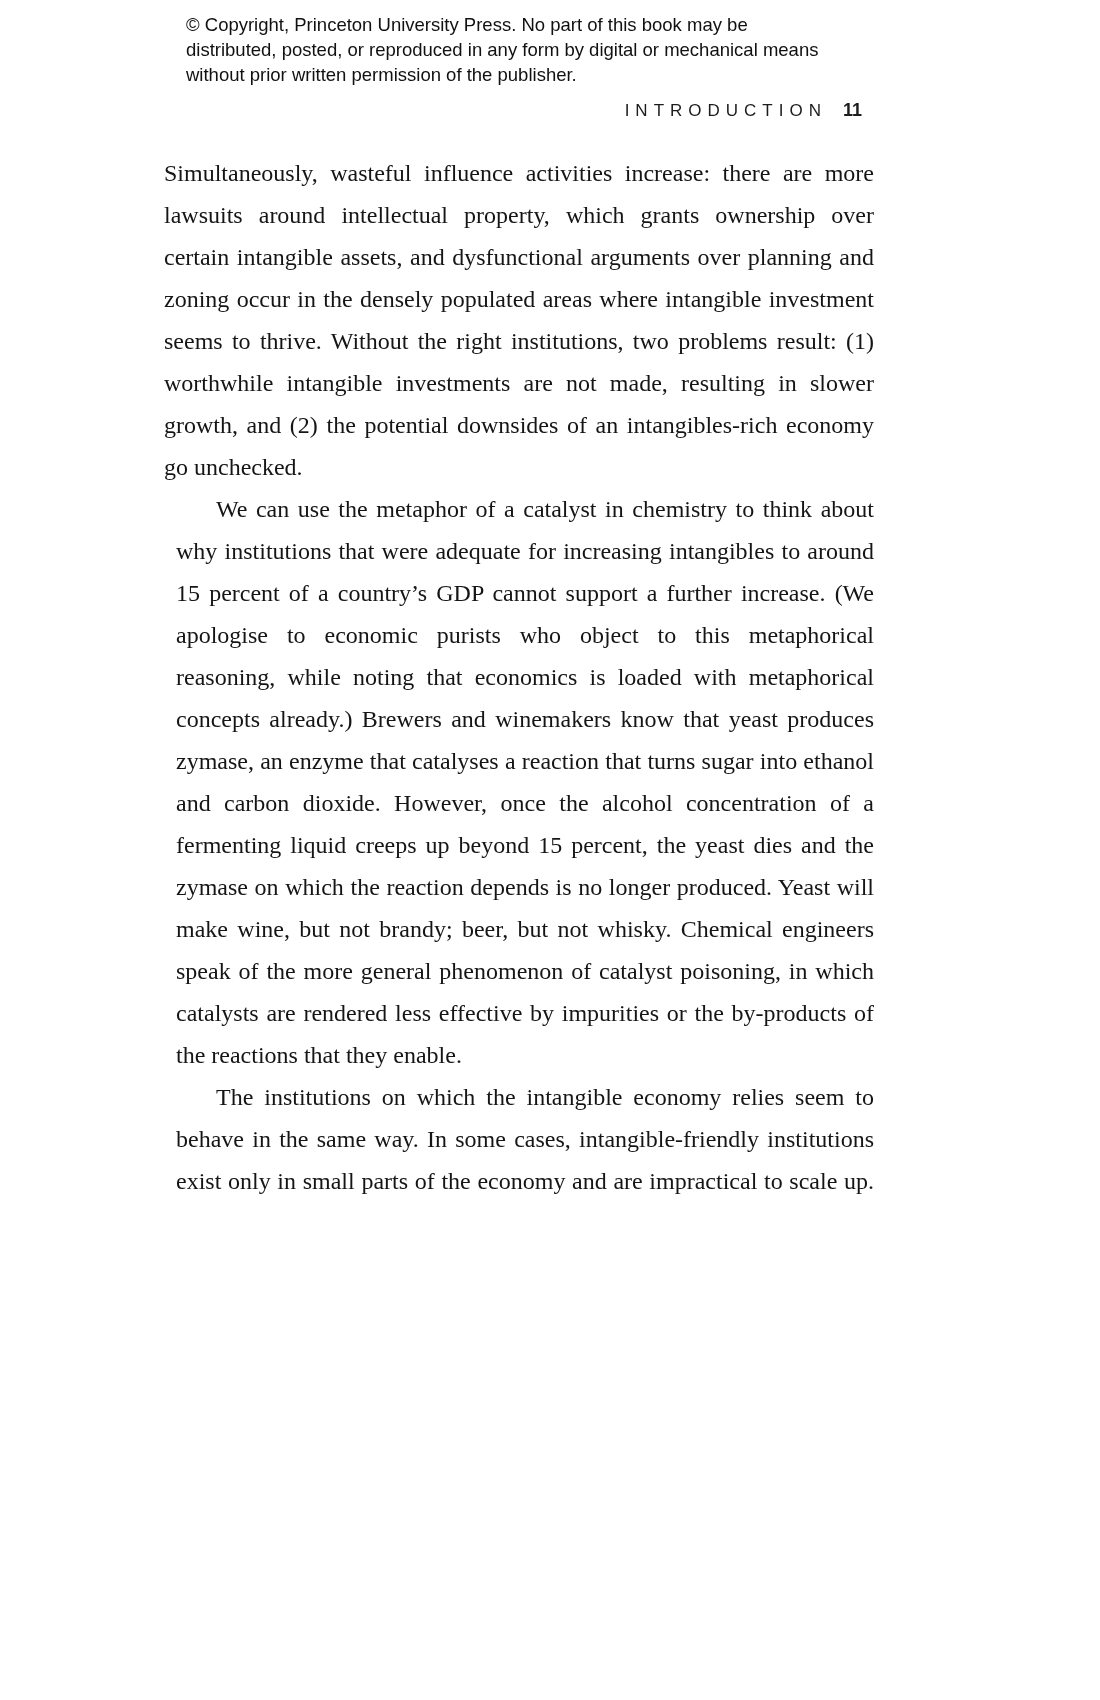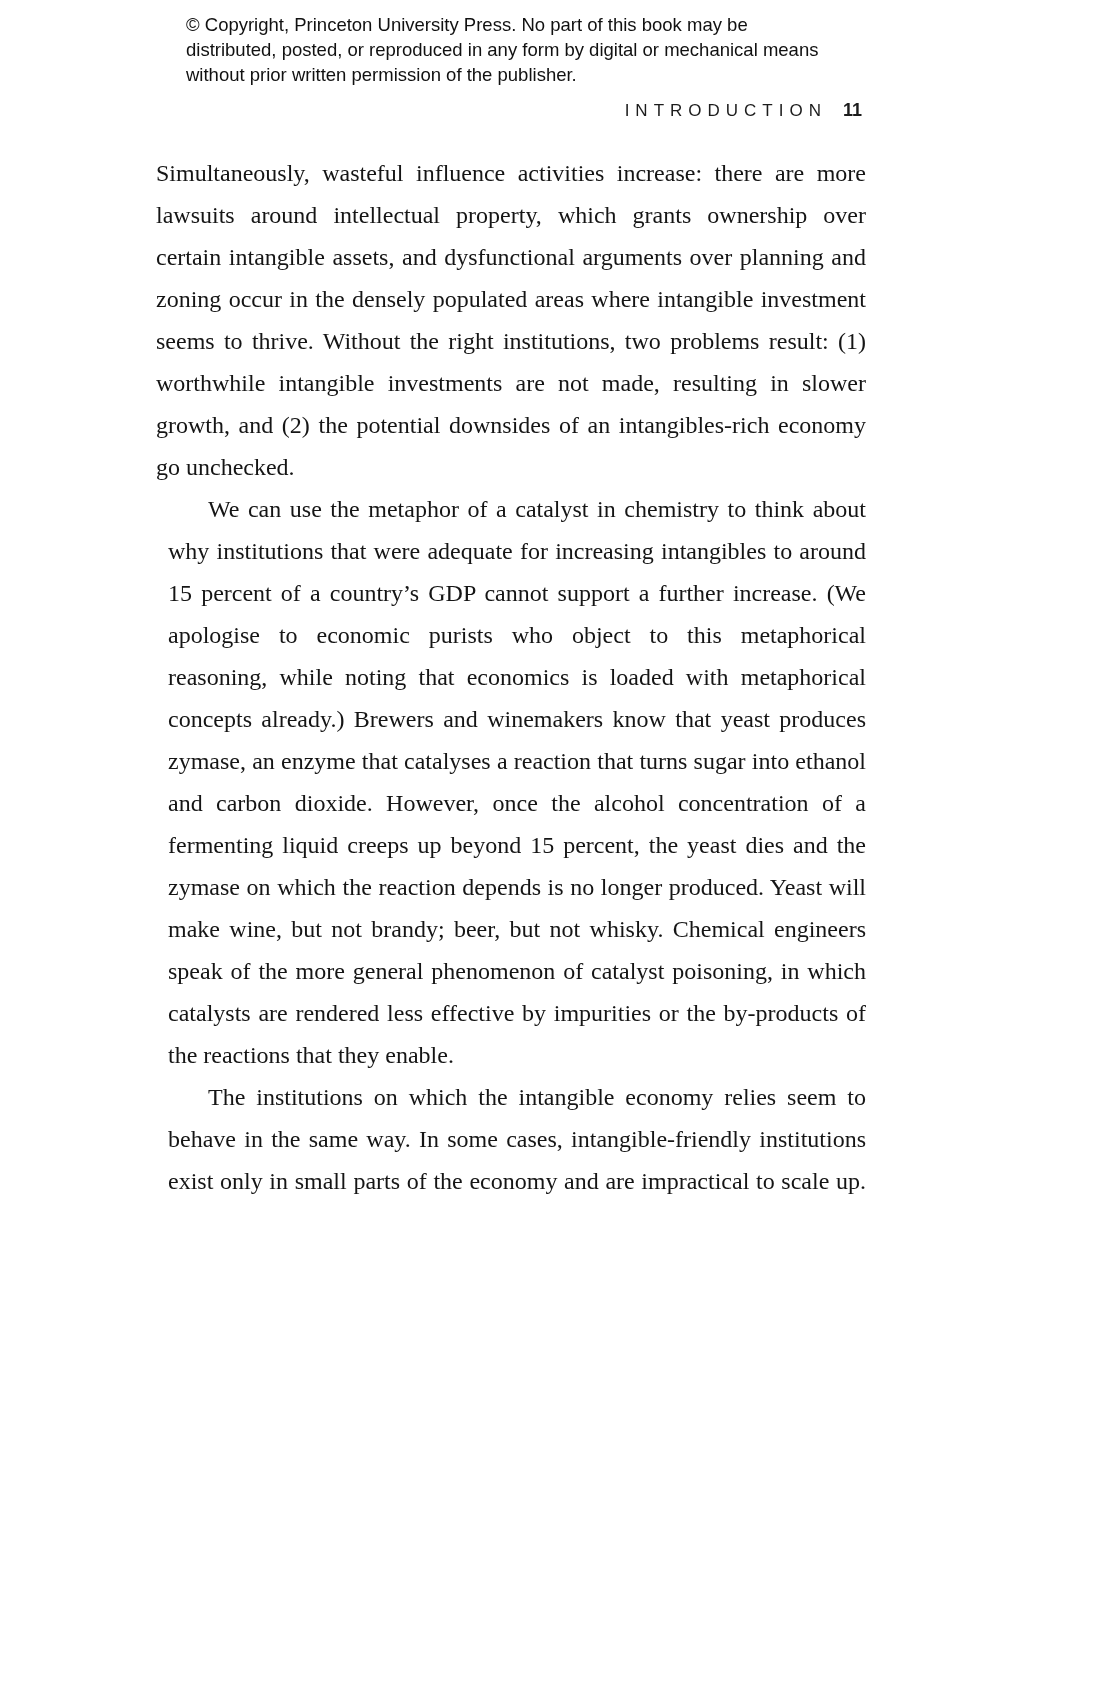--- a/index.html
+++ b/index.html
@@ -42,21 +42,21 @@
     text-align: center;
   }
   .running-head-number {
     font-size: 18px;
     font-weight: 700;
     margin-left: 16px;
     letter-spacing: 0;
   }
   .body-text {
     position: absolute;
-    left: 156px;
+    left: 164px;
     top: 152px;
     width: 710px;
     font-family: "Liberation Serif", serif;
     font-size: 24px;
     line-height: 42px;
     color: #151515;
     text-align: justify;
   }
   .body-text p {
     margin: 0;

